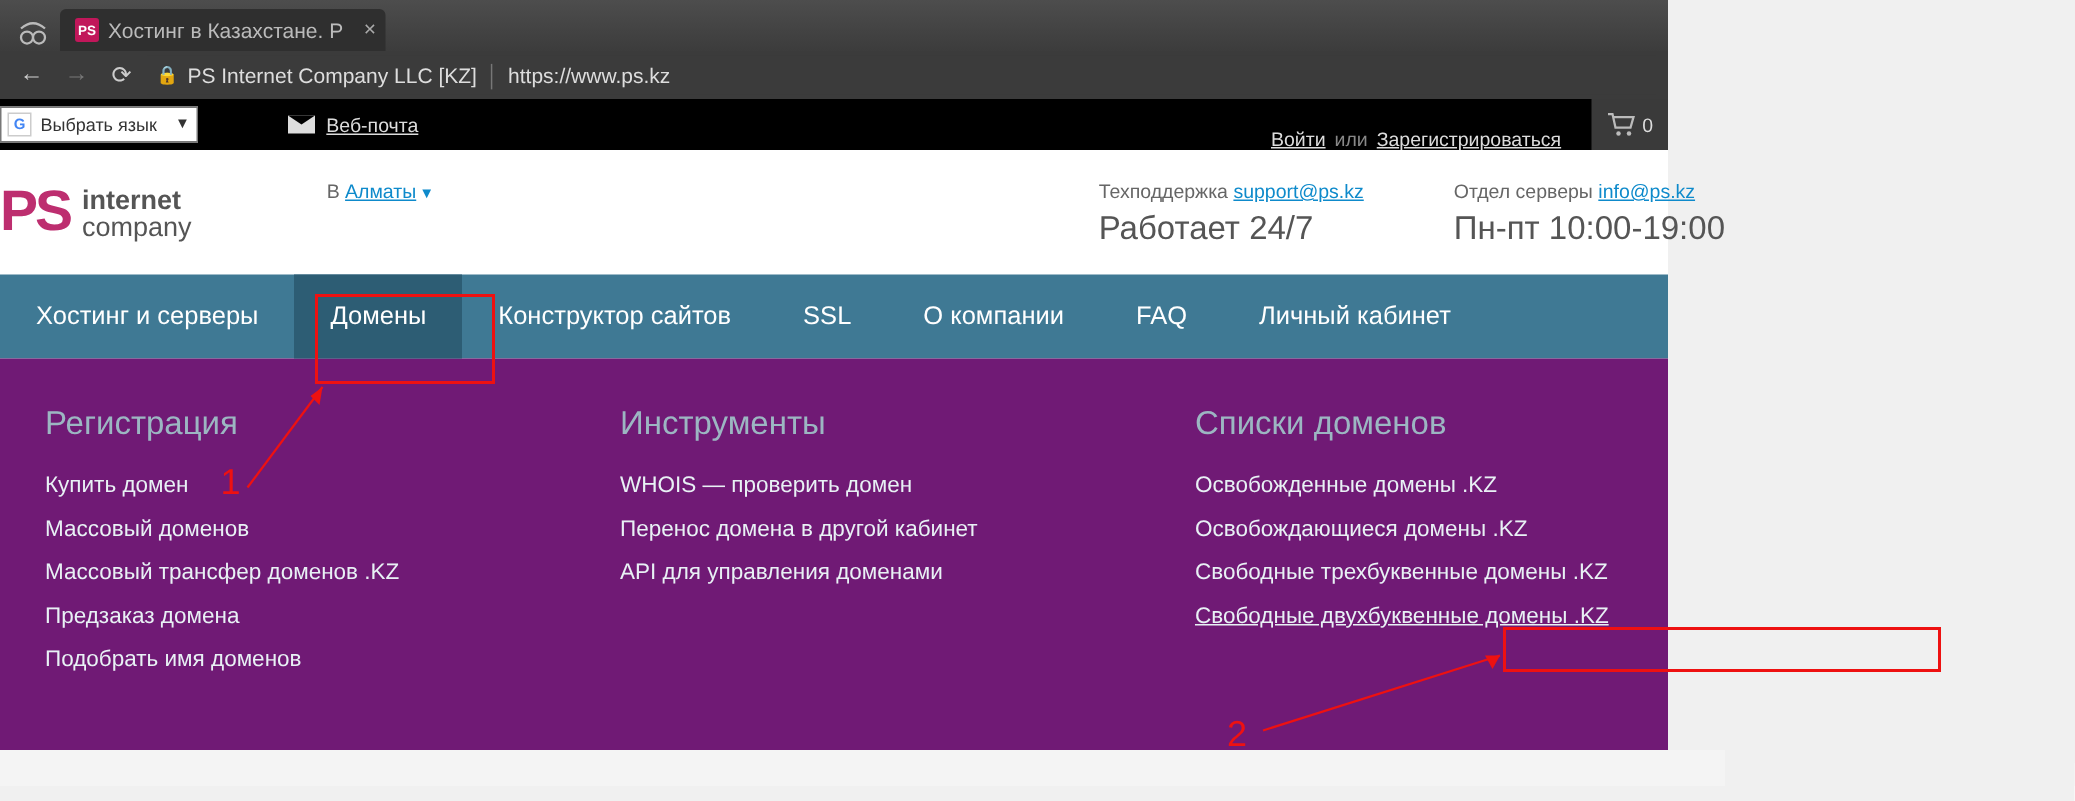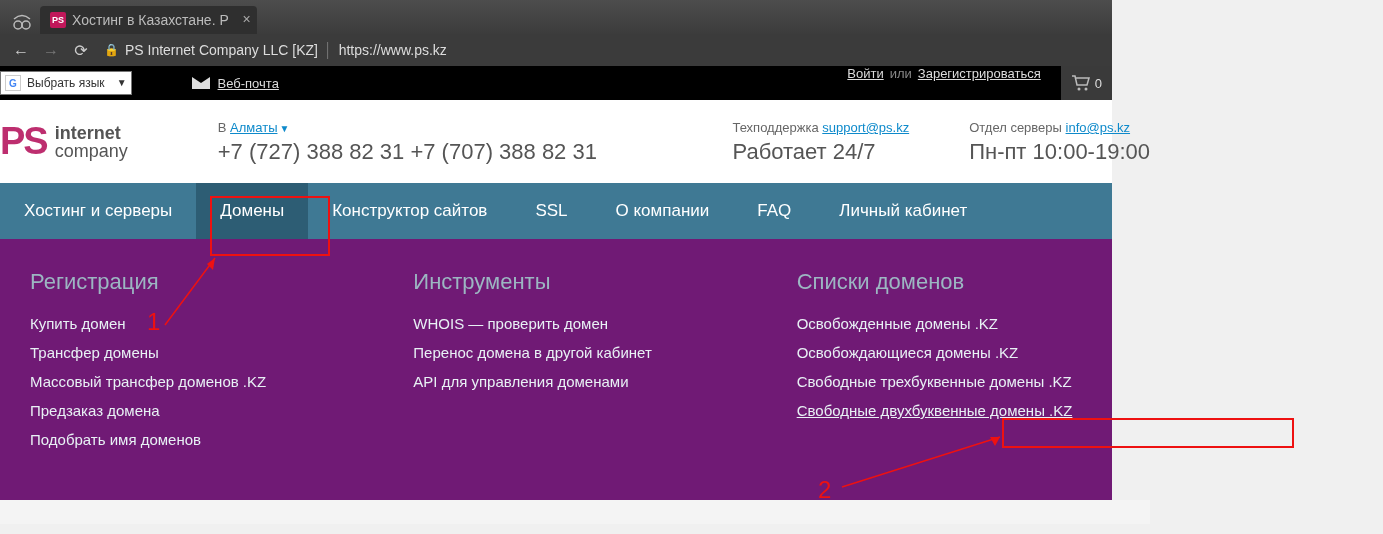--- a/index.html
+++ b/index.html
@@ -17,21 +17,21 @@
   .page{background:#fff;}
   
   .util-bar{background:#000;height:34px;display:flex;align-items:center;color:#ddd;font-size:13px;}
   .util-inner{width:1150px;margin:0 auto;display:flex;align-items:center;}
   .lang-sel{background:#fff;color:#333;display:flex;align-items:center;height:22px;padding:0 26px 0 4px;font-size:12px;position:relative;border:1px solid #777;}
   .lang-sel .g{background:#fff;border:1px solid #ccc;width:14px;height:14px;font-size:10px;font-weight:bold;color:#4285f4;display:flex;align-items:center;justify-content:center;margin-right:6px;}
   .lang-sel .caret{position:absolute;right:4px;top:5px;font-size:10px;color:#333;}
   .util-link{color:#ddd;text-decoration:underline;margin-left:60px;display:flex;align-items:center;}
   .util-link .mail-ico{display:inline-flex;width:18px;height:12px;background:#ddd;margin-right:8px;position:relative;}
   .util-link .mail-ico:before{content:"";position:absolute;left:0;top:0;border-left:9px solid transparent;border-right:9px solid transparent;border-top:6px solid #000;}
-  .util-right{margin-left:auto;display:flex;align-items:flex-start;}
+  .util-right{margin-left:auto;display:flex;align-items:flex-end;}
   .util-right a{color:#ddd;text-decoration:underline;}
   .util-right .or{color:#888;margin:0 6px;}
   .cart{margin-left:20px;display:flex;align-items:center;background:#3a3a3a;height:34px;padding:0 10px;color:#ddd;}
   .cart svg{margin-right:4px;}
   
   .header{width:1150px;margin:0 auto;display:flex;align-items:flex-start;padding:20px 0 18px;}
   .logo{display:flex;align-items:center;}
   .logo .ps{font-size:38px;font-weight:bold;color:#bd2e6f;letter-spacing:-2px;}
   .logo .txt{margin-left:8px;line-height:1;}
   .logo .txt .l1{color:#555;font-size:18px;font-weight:600;}
@@ -129,21 +129,20 @@
       <span class="ps">PS</span>
       <span class="txt">
         <div class="l1">internet</div>
         <div class="l2">company</div>
       </span>
     </div>
     <div class="h-col">
       <div class="small">
         <span>В </span><a>Алматы</a><span class="ddarrow">▼</span>
       </div>
-      <div class="big">+7 (727) 388 82 31 +7 (707) 388 82 31</div>
     </div>
     <div class="h-right">
       <div class="h-col" style="margin-left:0">
         <div class="small"><span>Техподдержка</span> <a>support@ps.kz</a></div>
         <div class="big">Работает 24/7</div>
       </div>
       <div class="h-col" style="margin-left:0">
         <div class="small"><span>Отдел серверы</span> <a>info@ps.kz</a></div>
         <div class="big">Пн-пт 10:00-19:00</div>
       </div>
@@ -160,21 +159,21 @@
       <div class="nav-item">FAQ</div>
       <div class="nav-item">Личный кабинет</div>
     </div>
   </div>
 
   <div class="mega">
     <div class="mega-inner">
       <div class="mega-col">
         <h3>Регистрация</h3>
         <a>Купить домен</a>
-        <a>Трансфер домены</a>
+        <a>Массовый доменов</a>
         <a>Массовый трансфер доменов .KZ</a>
         <a>Предзаказ домена</a>
         <a>Подобрать имя доменов</a>
       </div>
       <div class="mega-col">
         <h3>Инструменты</h3>
         <a>WHOIS — проверить домен</a>
         <a>Перенос домена в другой кабинет</a>
         <a>API для управления доменами</a>
       </div>

